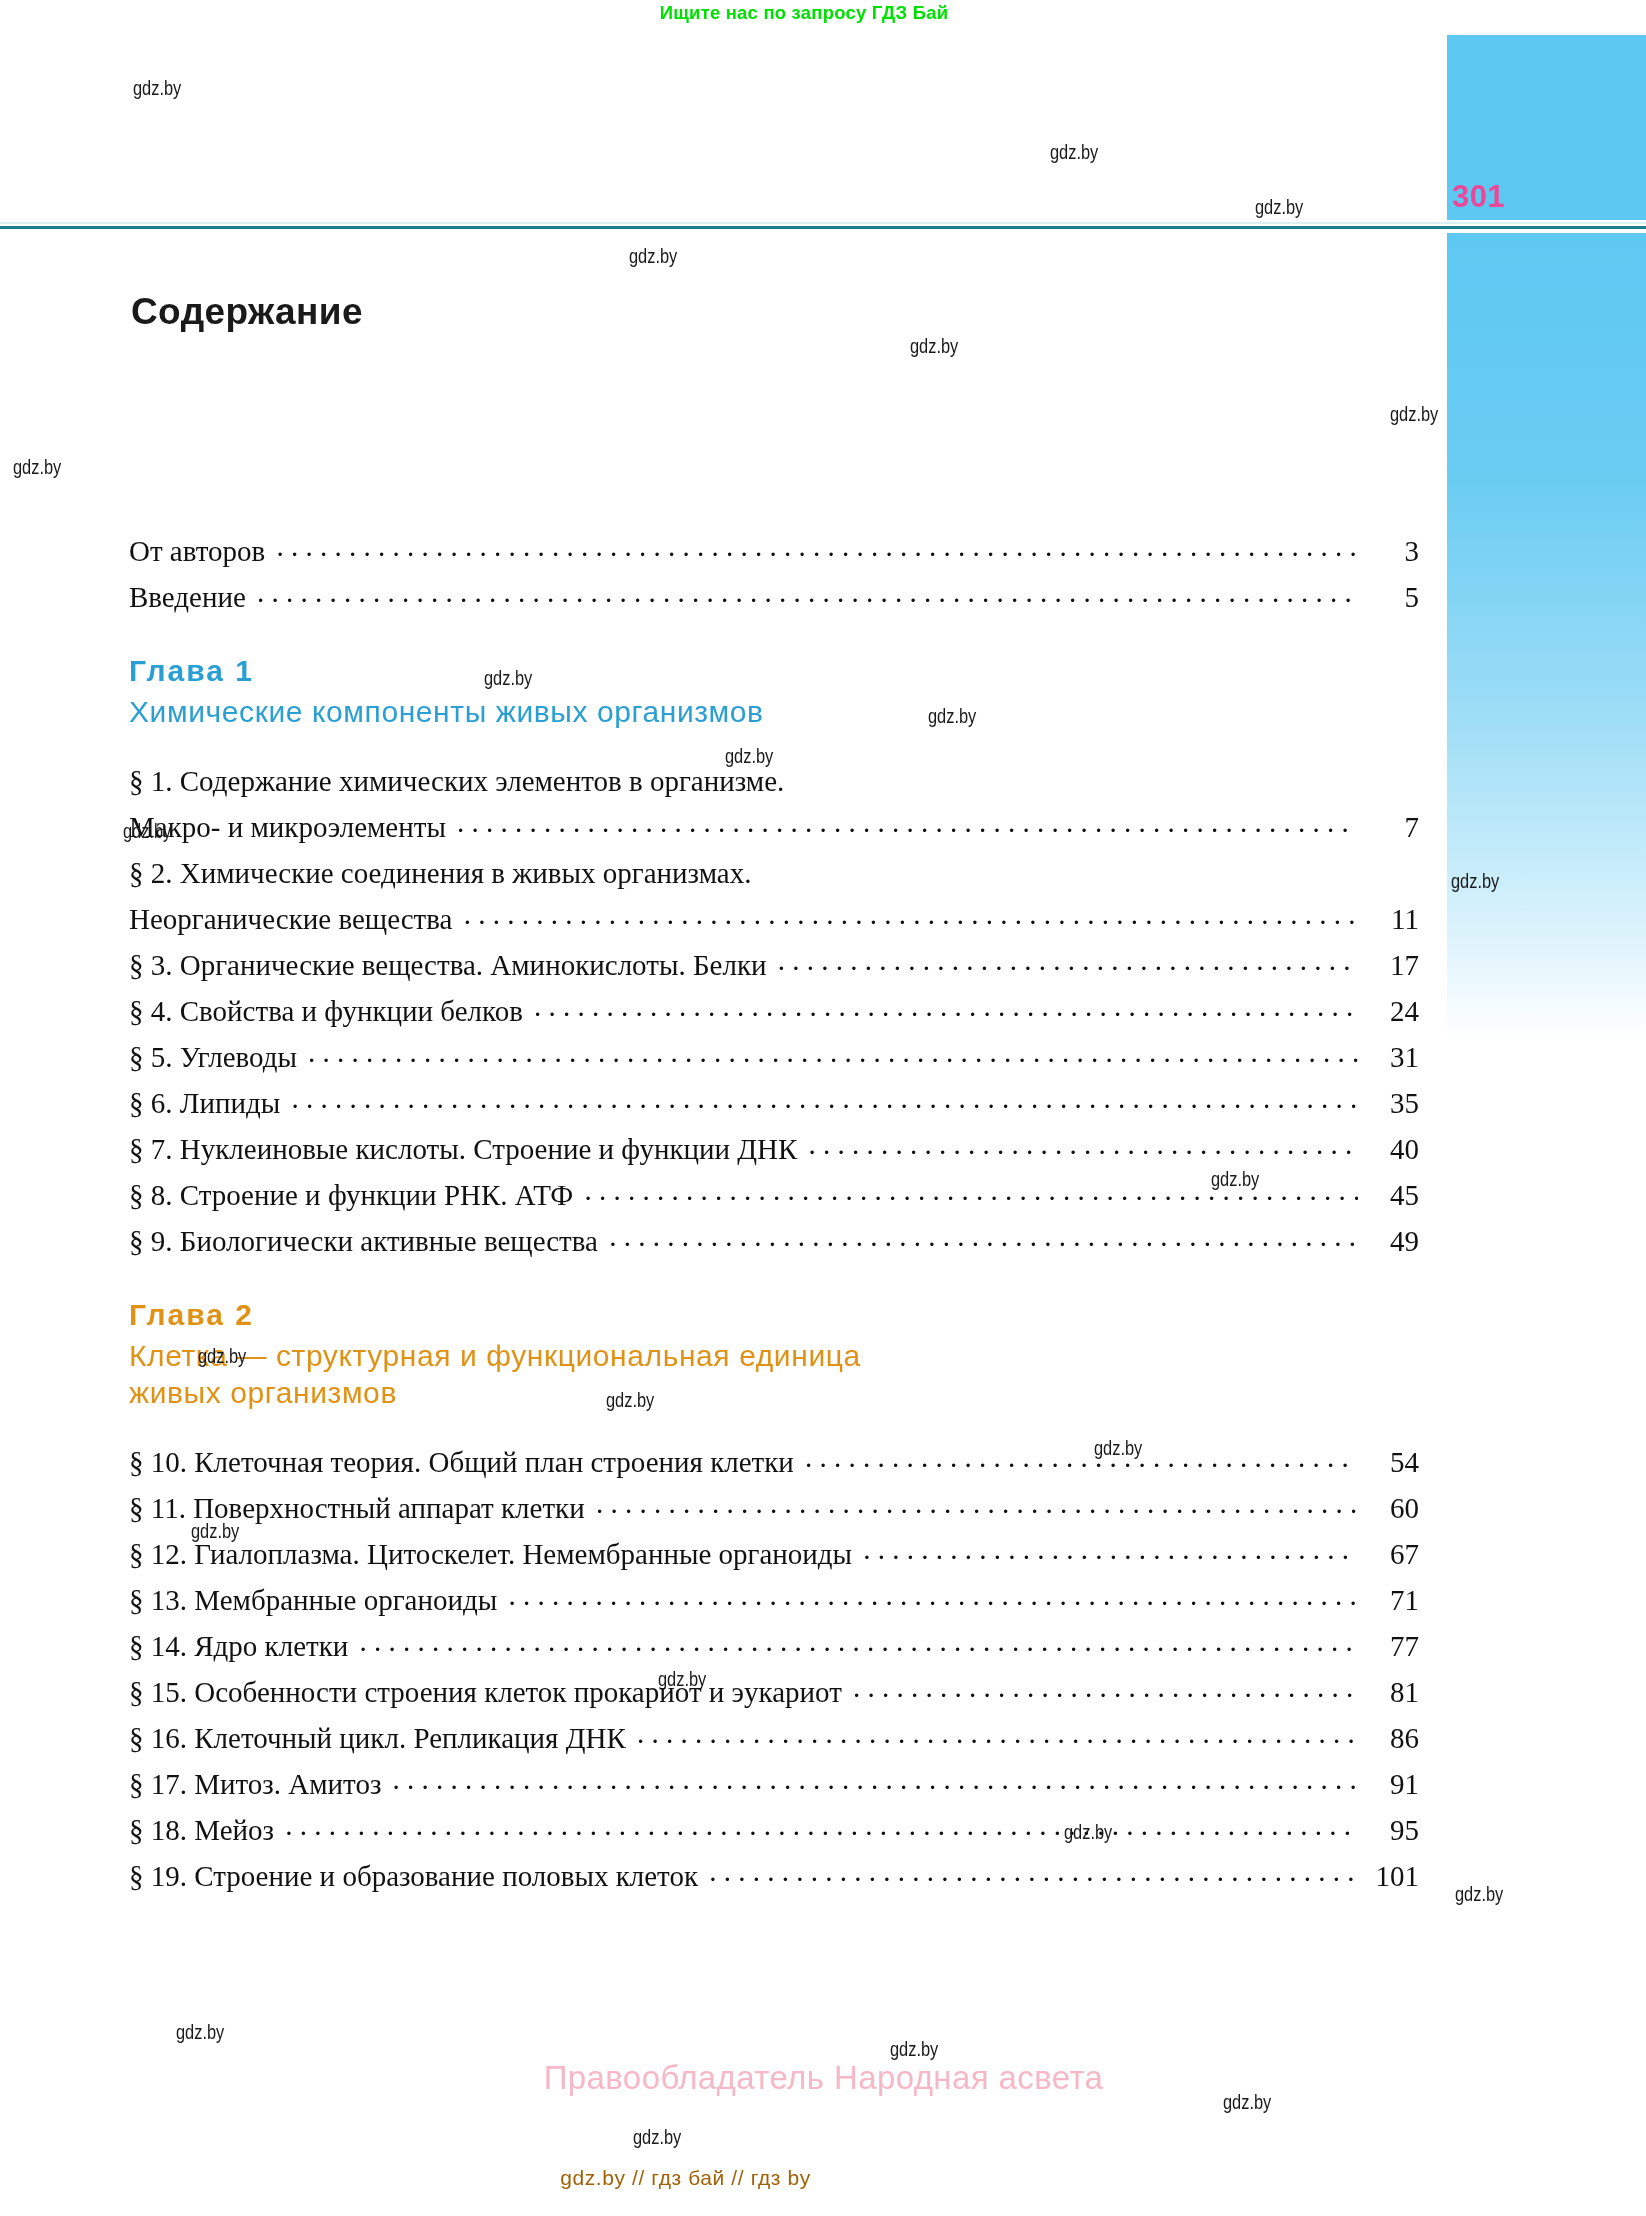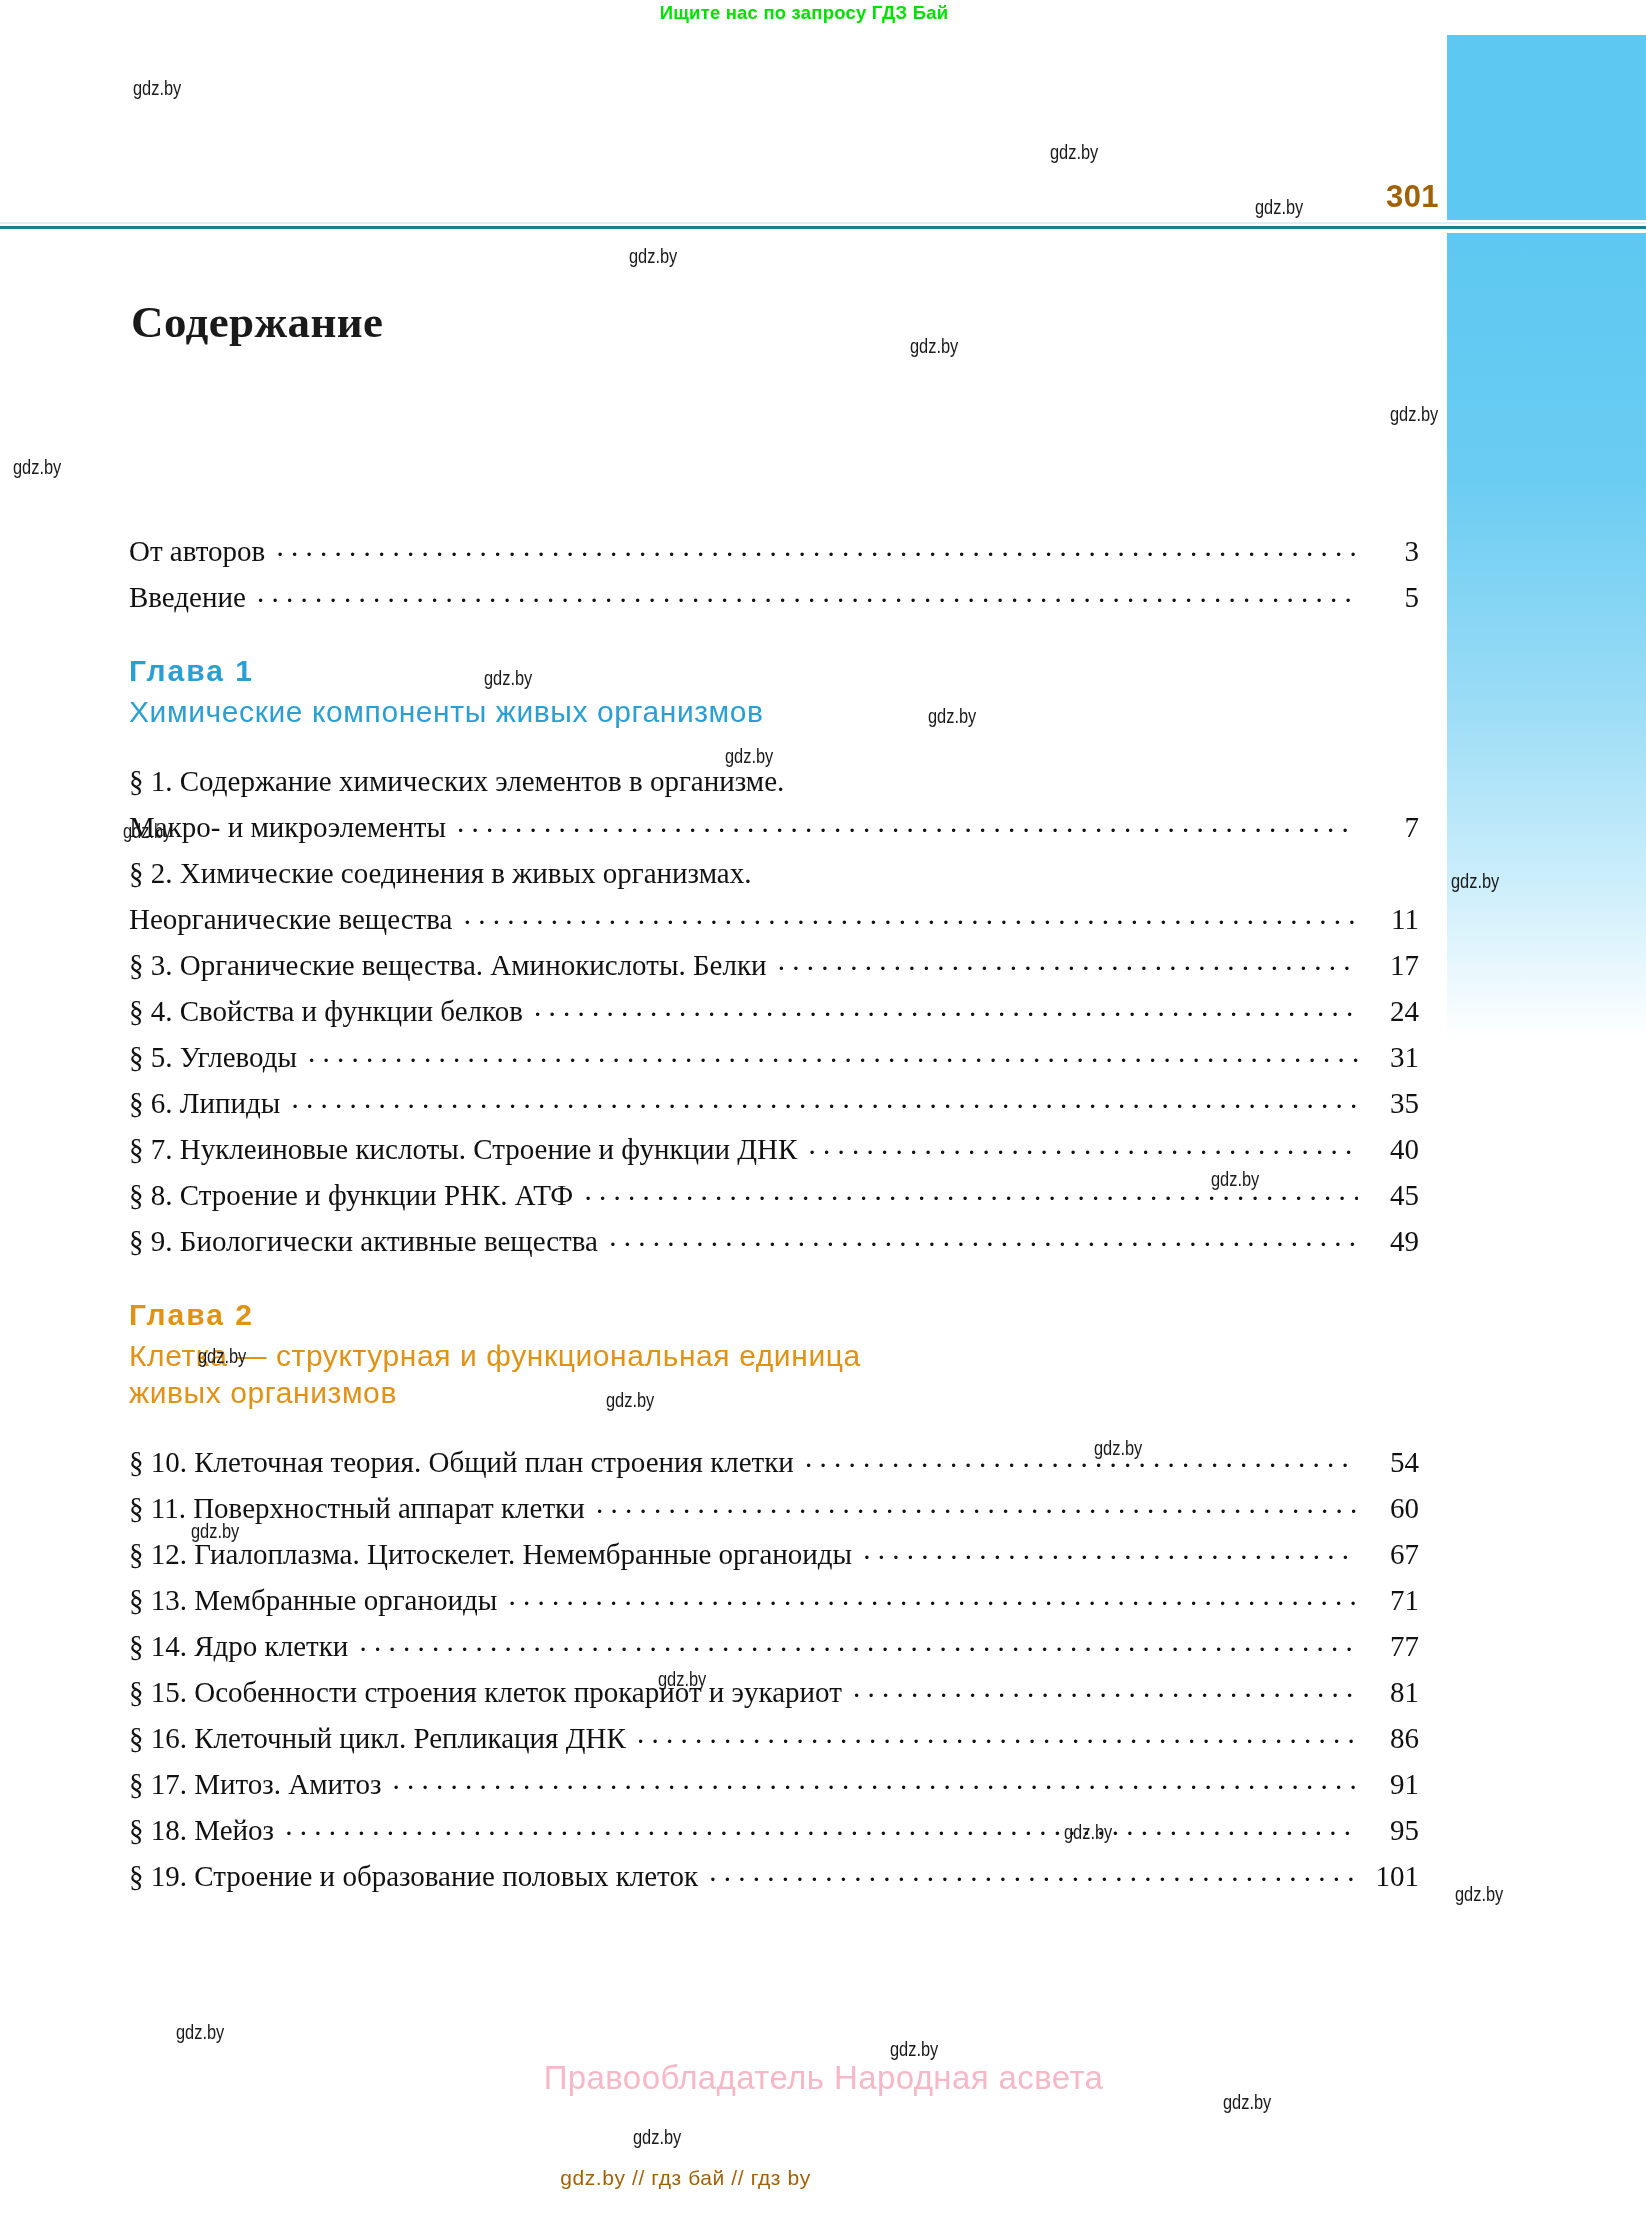--- a/index.html
+++ b/index.html
@@ -27,25 +27,25 @@
 
   
   .side-panel-top {
     position: absolute;
     left: 1447px; top: 35px;
     width: 200px; height: 185px;
     background: #5dc8f2;
   }
   .page-number {
     position: absolute;
-    left: 1386px; top: 179px;
+    left: 1452px; top: 179px;
     font-family: "Liberation Sans", sans-serif;
     font-weight: bold;
     font-size: 31px;
-    color: #a16207;
+    color: #ec4899;
     letter-spacing: 0.4px;
   }
   .rule-teal {
     position: absolute;
     left: 0; top: 226px;
     width: 1647px; height: 3.2px;
     background: #1a7e8c;
   }
   .rule-teal-soft {
     position: absolute;
@@ -57,23 +57,23 @@
     position: absolute;
     left: 1447px; top: 233px;
     width: 200px; height: 806px;
     background: linear-gradient(to bottom, #5dc8f2 0%, #6accf2 30%, #9adcf6 58%, #cfeffb 82%, #ffffff 100%);
   }
 
   
   .page-title {
     position: absolute;
     left: 131px; top: 266px;
-    font-family: Liberation Serif, serif;
+    font-family: Liberation Sans, sans-serif;
     font-weight: bold;
-    font-size: 45px;
+    font-size: 37px;
     color: #1a1a1a;
     letter-spacing: 0.4px;
   }
 
   
   .toc {
     position: absolute;
     left: 129px; top: 532px;
     width: 1290px;
   }

